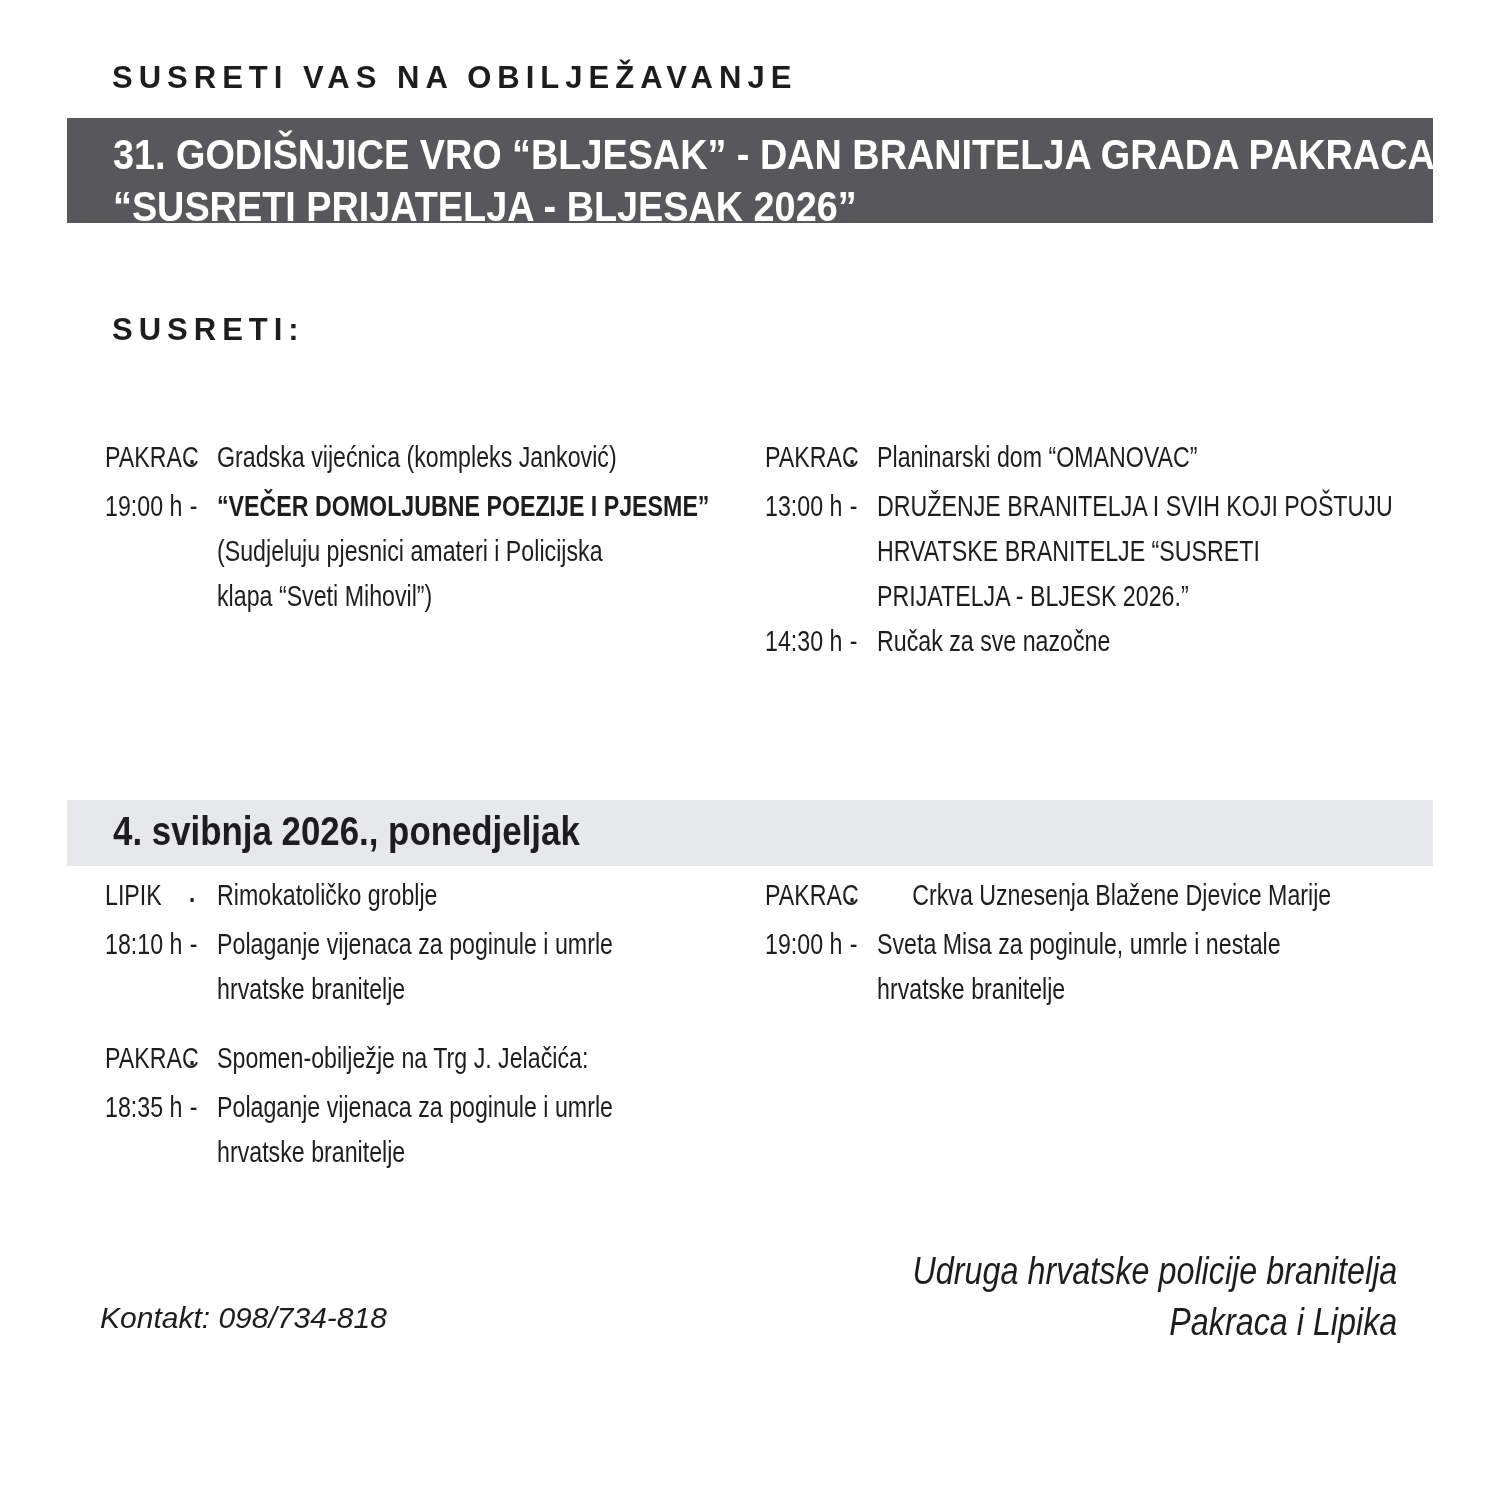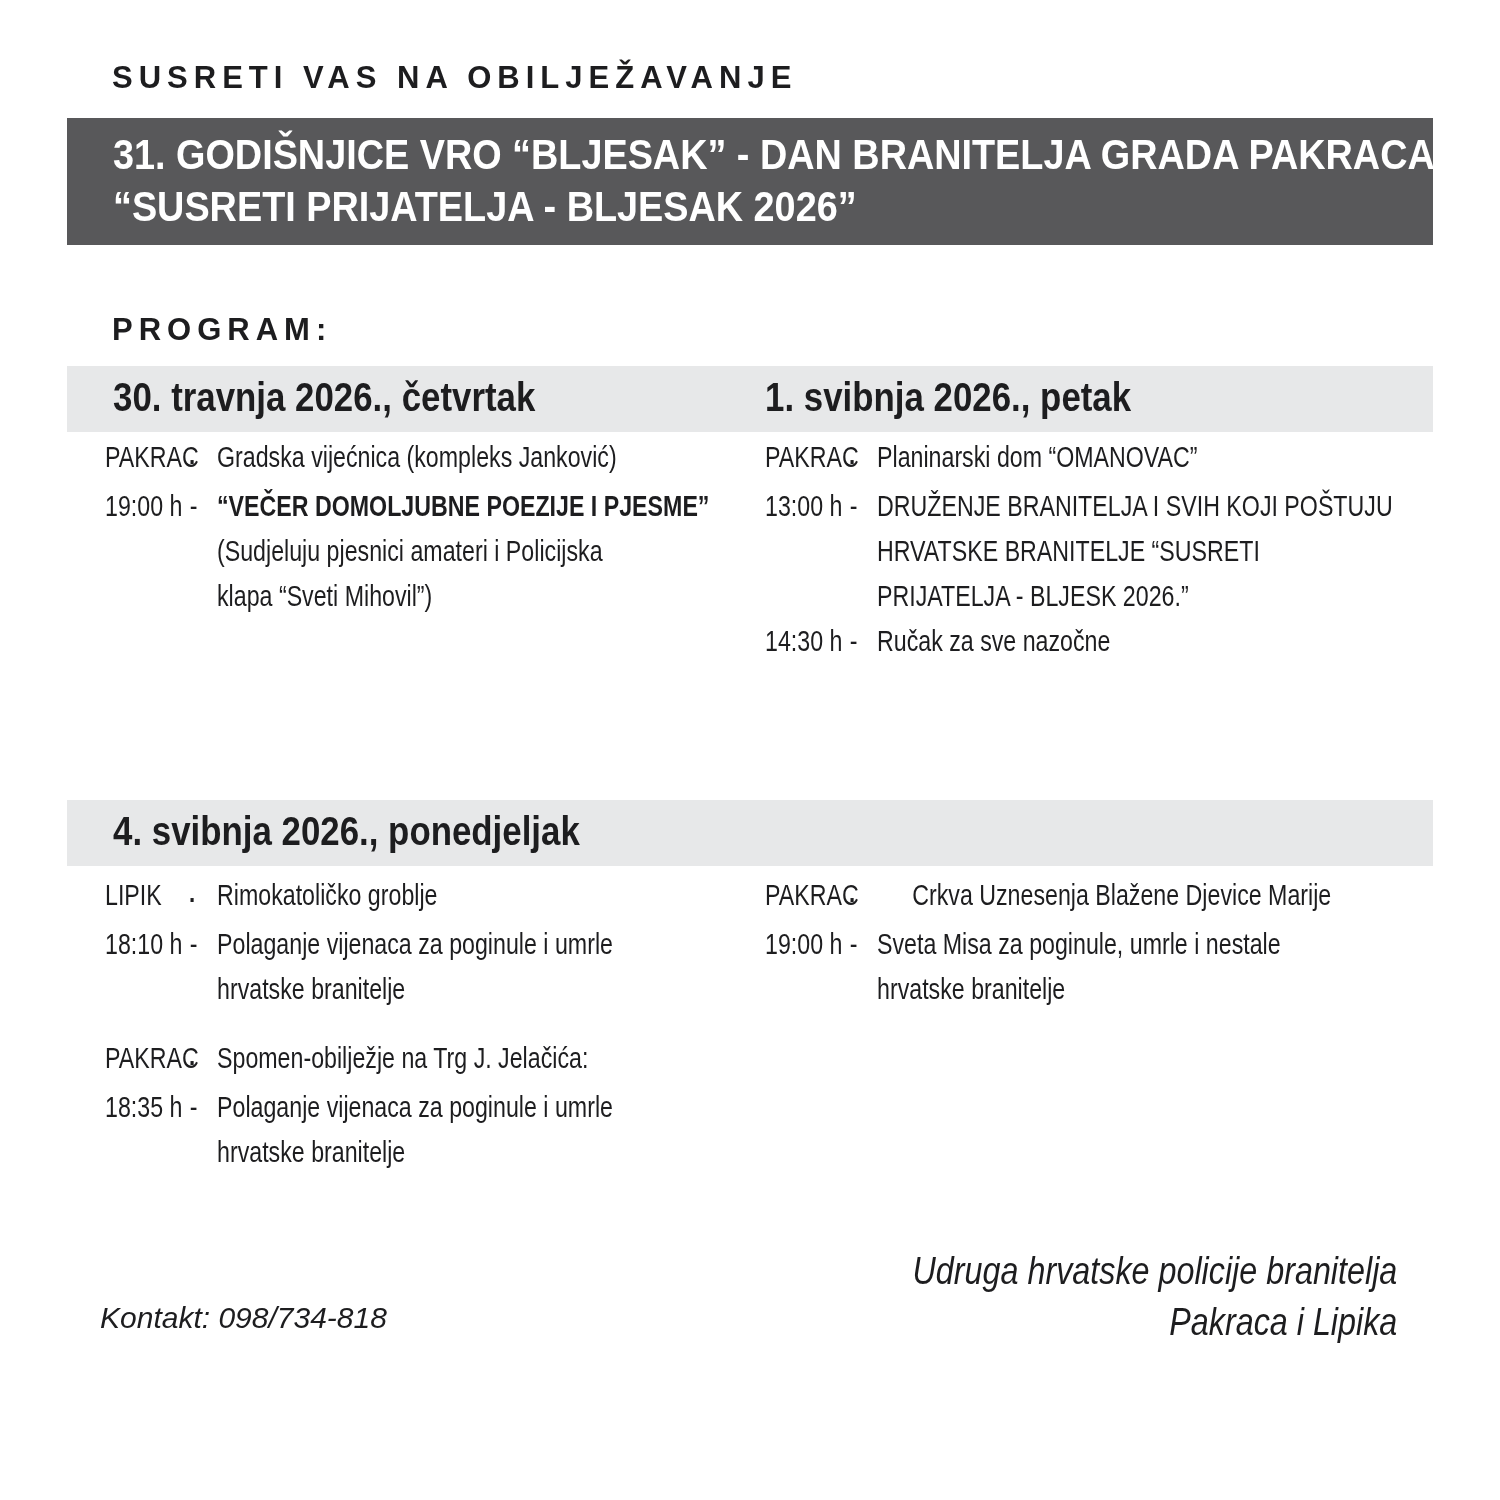--- a/index.html
+++ b/index.html
@@ -19,21 +19,21 @@
   .page { position: absolute; inset: 0; }
 
   .invite {
     position: absolute; left: 112px; top: 60px;
     font-size: 31px; font-weight: 700; letter-spacing: 6px;
     white-space: nowrap;
   }
 
   .banner {
     position: absolute; left: 67px; top: 118px;
-    width: 1366px; height: 127px;
+    width: 1366px; height: 105px;
     background: var(--banner-bg);
     color: #ffffff;
     box-sizing: border-box;
     padding: 11px 0 0 46px;
   }
   .banner .bline {
     font-size: 42px; font-weight: 700; line-height: 52px;
     white-space: nowrap;
     transform: scaleX(0.9); transform-origin: 0 0;
   }
@@ -101,26 +101,22 @@
 
 <div class="page">
 
   <div class="invite">SUSRETI VAS NA OBILJEŽAVANJE</div>
 
   <div class="banner">
     <div class="bline">31. GODIŠNJICE VRO “BLJESAK” - DAN BRANITELJA GRADA PAKRACA</div>
     <div class="bline">“SUSRETI PRIJATELJA - BLJESAK 2026”</div>
   </div>
 
-  <div class="program">PROGRAM:</div>
-
-  <div class="band band1">
-    <span class="day-header h-left">30. travnja 2026., četvrtak</span>
-    <span class="day-header h-right">1. svibnja 2026., petak</span>
-  </div>
+  <div class="program">SUSRETI:</div>
+
 
   <div class="col col-day1">
     <div class="rows">
       <div class="row loc-row">
         <span class="c1">PAKRAC</span>
         <span class="c2">▪</span>
         <span class="c3">Gradska vijećnica (kompleks Janković)</span>
       </div>
       <div class="row time-row">
         <span class="c1">19:00 h</span>

